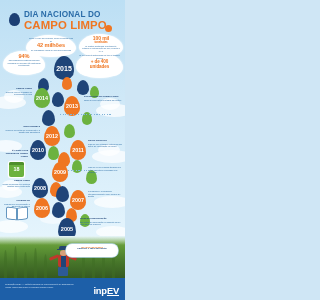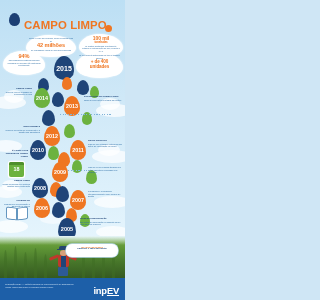--- a/index.html
+++ b/index.html
@@ -171,20 +171,21 @@
     <span style="left:-8px;  top:186px; width:30px; height:12px;"></span>
     <span style="left:2px;   top:180px; width:18px; height:11px;"></span>
     <span style="left:94px;  top:196px; width:36px; height:12px;"></span>
     <span style="left:-6px;  top:220px; width:34px; height:13px;"></span>
     <span style="left:96px;  top:226px; width:34px; height:12px;"></span>
     <span style="left:40px;  top:214px; width:26px; height:10px; opacity:.5;"></span>
   </div>
 
   <div class="header">
     <div class="hdr-dot-blue"></div>
+    <div class="t1">DIA NACIONAL DO</div>
     <div class="t2">CAMPO LIMPO</div>
     <div class="hdr-dot-orange"></div>
   </div>
 
   <div class="bubble" style="left:26px; top:35px; width:50px; height:22px;">
     <div class="bub-bg"></div>
     <div class="bub-in">
       <div class="micro">Desde o início do programa, foram recolhidas mais de</div>
       <div class="bignum" style="font-size:5.6px; line-height:6.4px; margin-top:.4px;">42 milhões</div>
       <div class="micro">de embalagens vazias de defensivos agrícolas</div>

